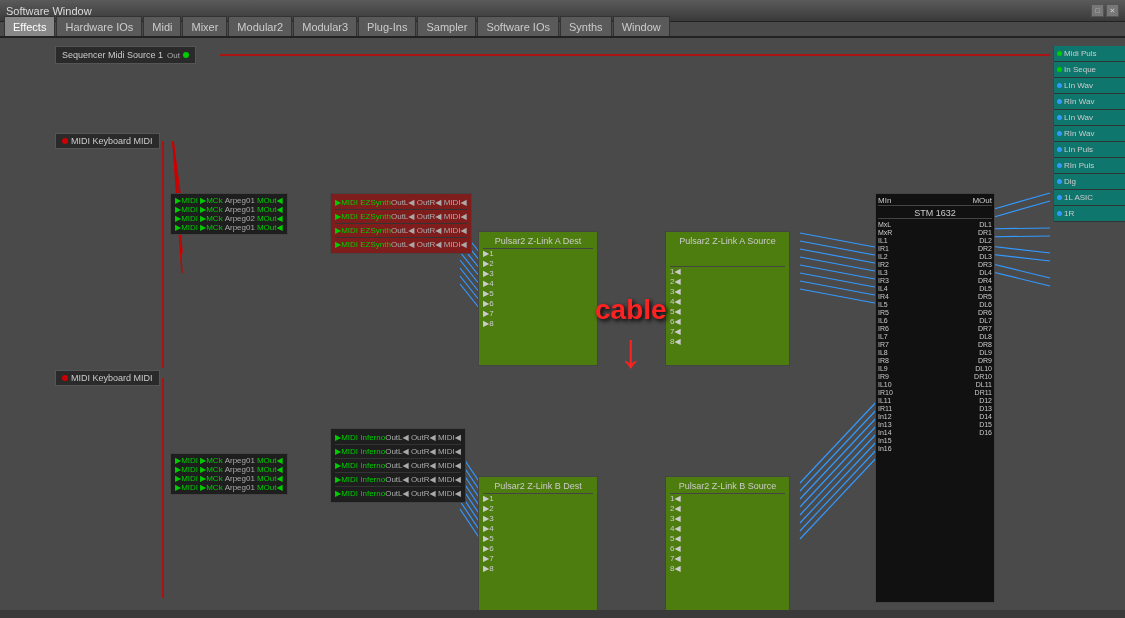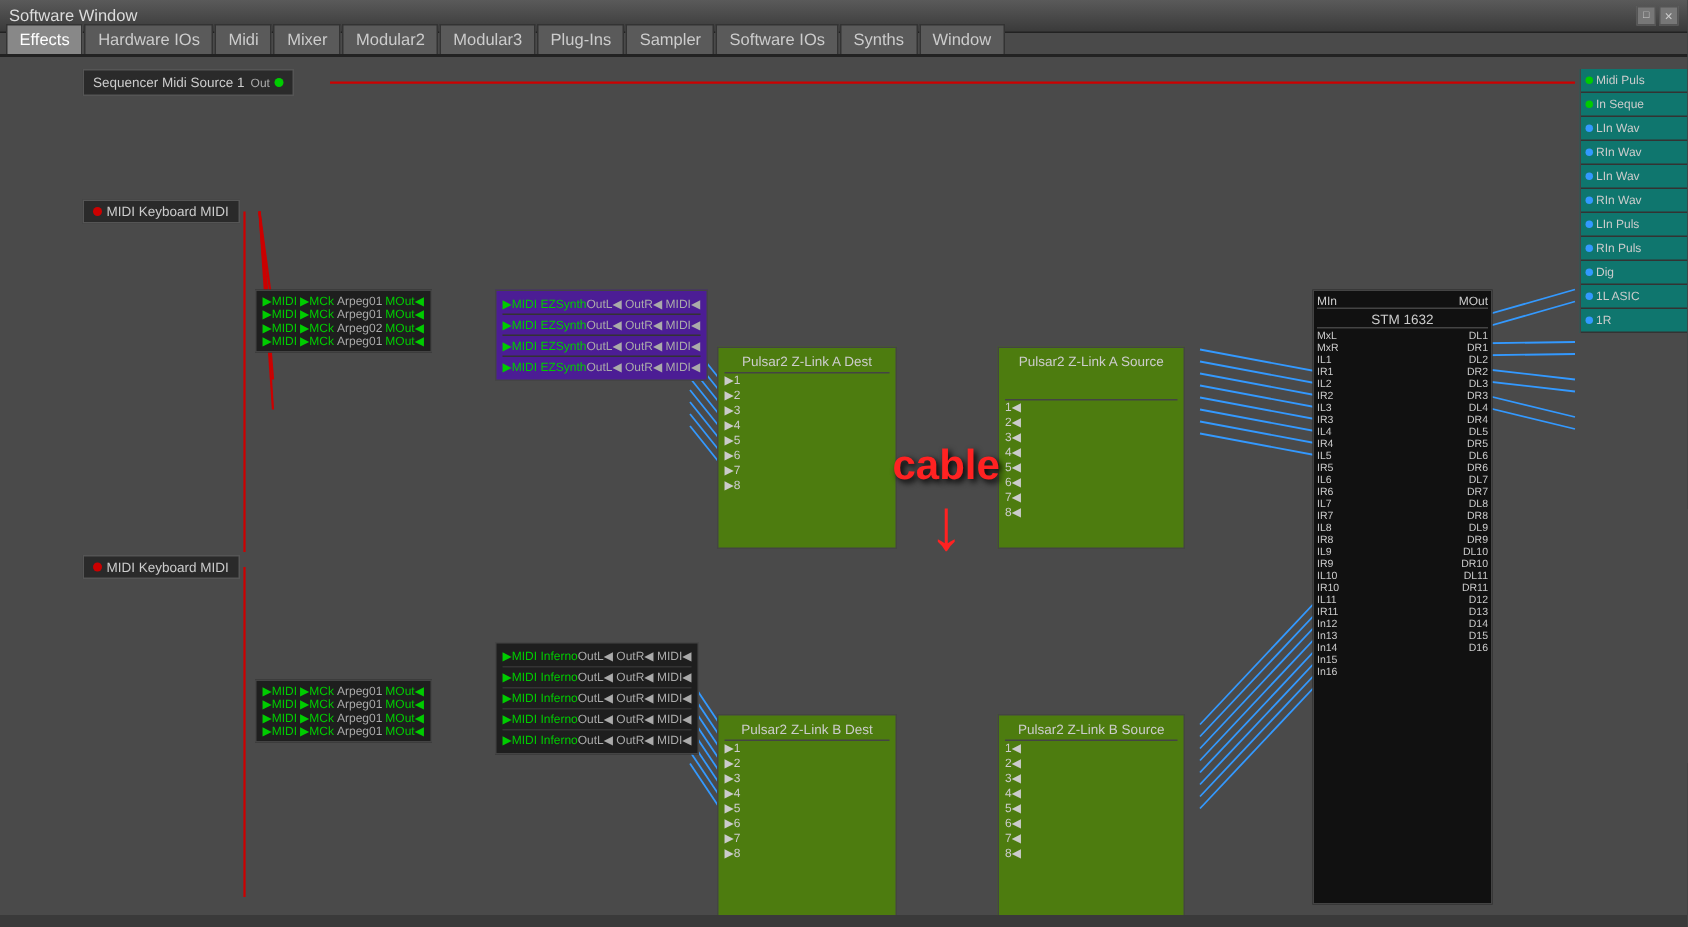--- a/index.html
+++ b/index.html
@@ -319,21 +319,21 @@
       <span style="color:#00cc00;">MOut◀</span>
     </div>
     <div class="arp-row">
       <span style="color:#00cc00;">▶MIDI</span>
       <span style="color:#00cc00;">▶MCk</span>
       <span style="color:#aaa;">Arpeg01</span>
       <span style="color:#00cc00;">MOut◀</span>
     </div>
   </div>
 
-  <div style="position:absolute;top:155px;left:330px;background:#4c1d95;border:1px solid #444;padding:2px 4px;font-size:8px;min-width:110px;">
+  <div style="position:absolute;top:155px;left:330px;background:#7f1d1d;border:1px solid #444;padding:2px 4px;font-size:8px;min-width:110px;">
     <div style="display:flex;justify-content:space-between;border-bottom:1px solid #333;padding:2px 0;">
       <span style="color:#00cc00;">▶MIDI EZSynth</span>
       <span style="color:#aaa;">OutL◀ OutR◀ MIDI◀</span>
     </div>
     <div style="display:flex;justify-content:space-between;border-bottom:1px solid #333;padding:2px 0;">
       <span style="color:#00cc00;">▶MIDI EZSynth</span>
       <span style="color:#aaa;">OutL◀ OutR◀ MIDI◀</span>
     </div>
     <div style="display:flex;justify-content:space-between;border-bottom:1px solid #333;padding:2px 0;">
       <span style="color:#00cc00;">▶MIDI EZSynth</span>

